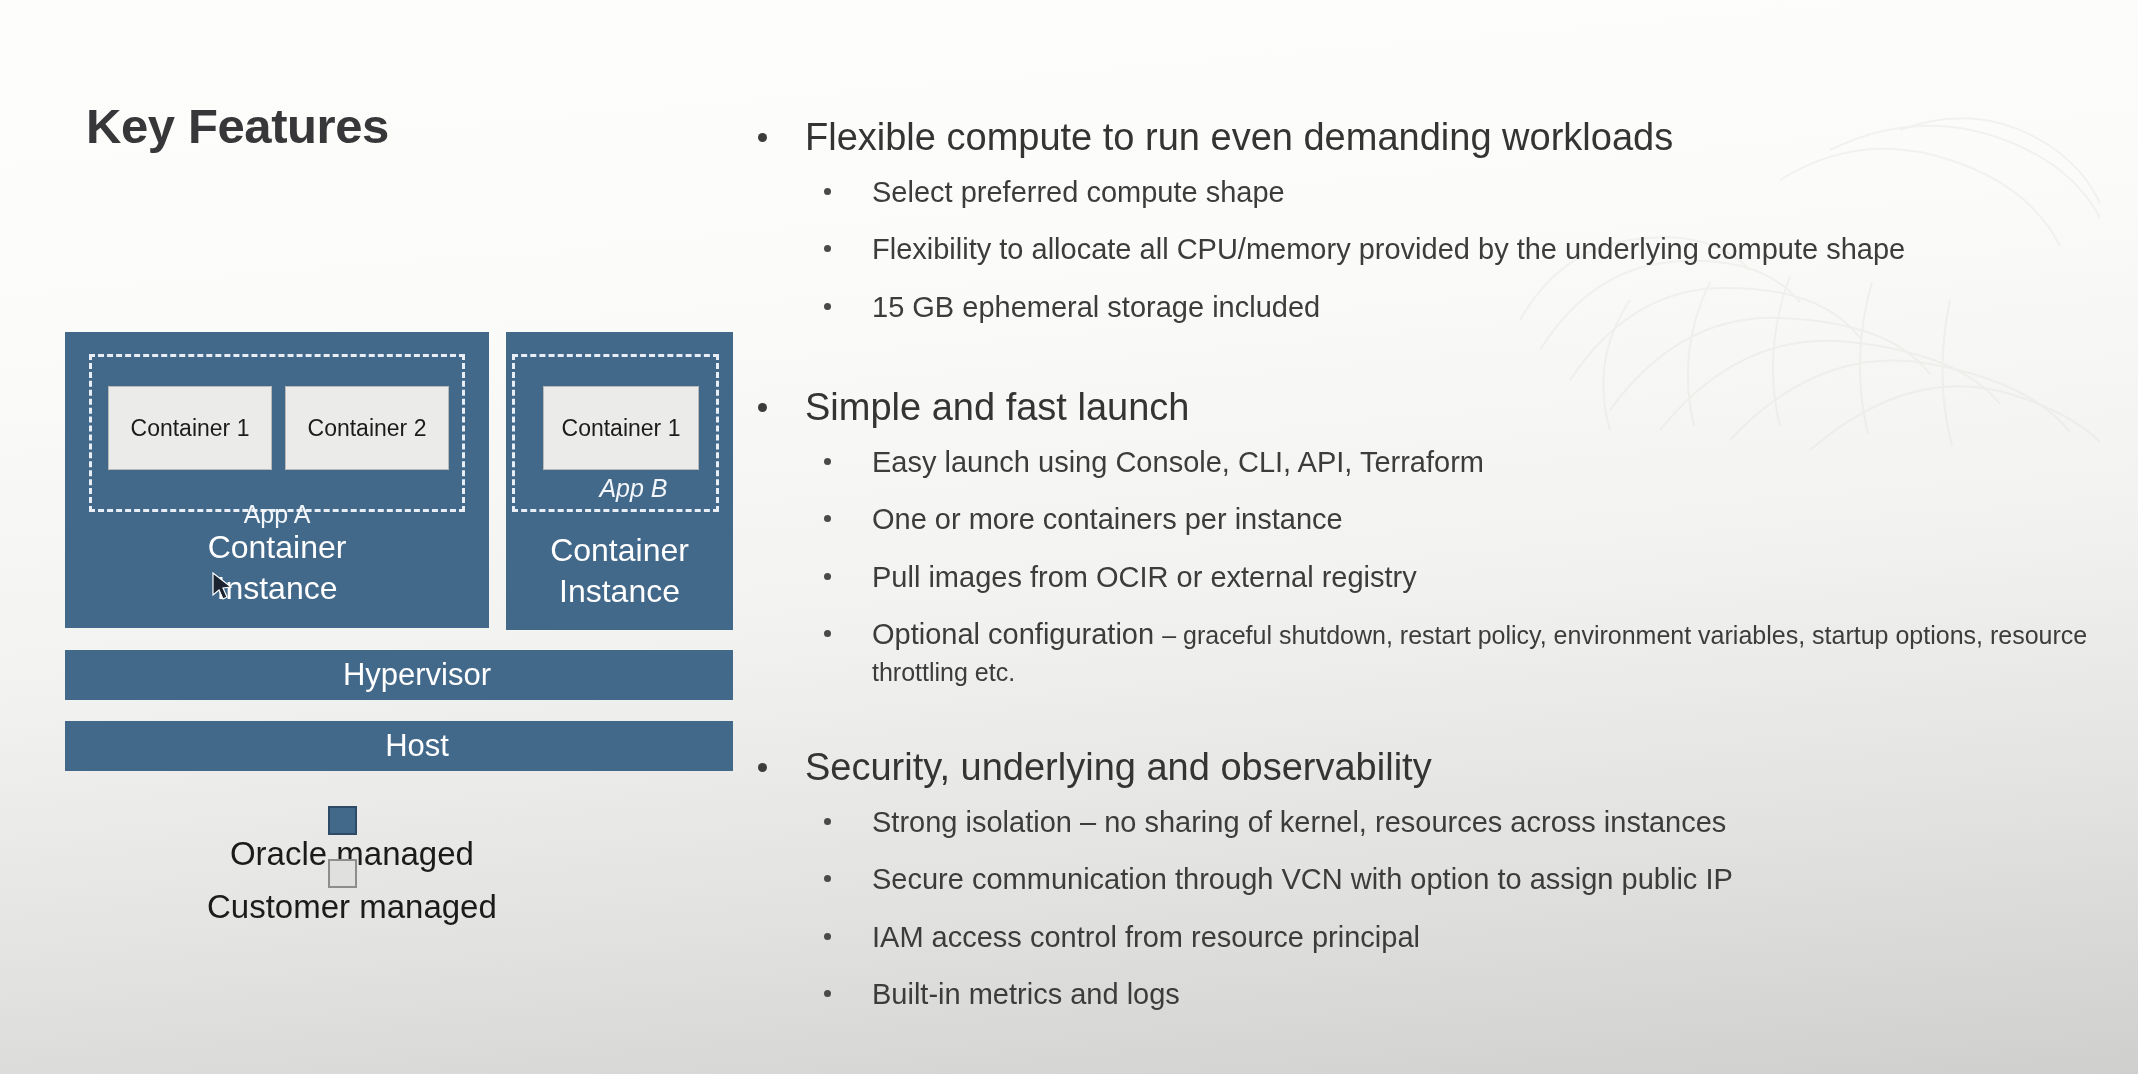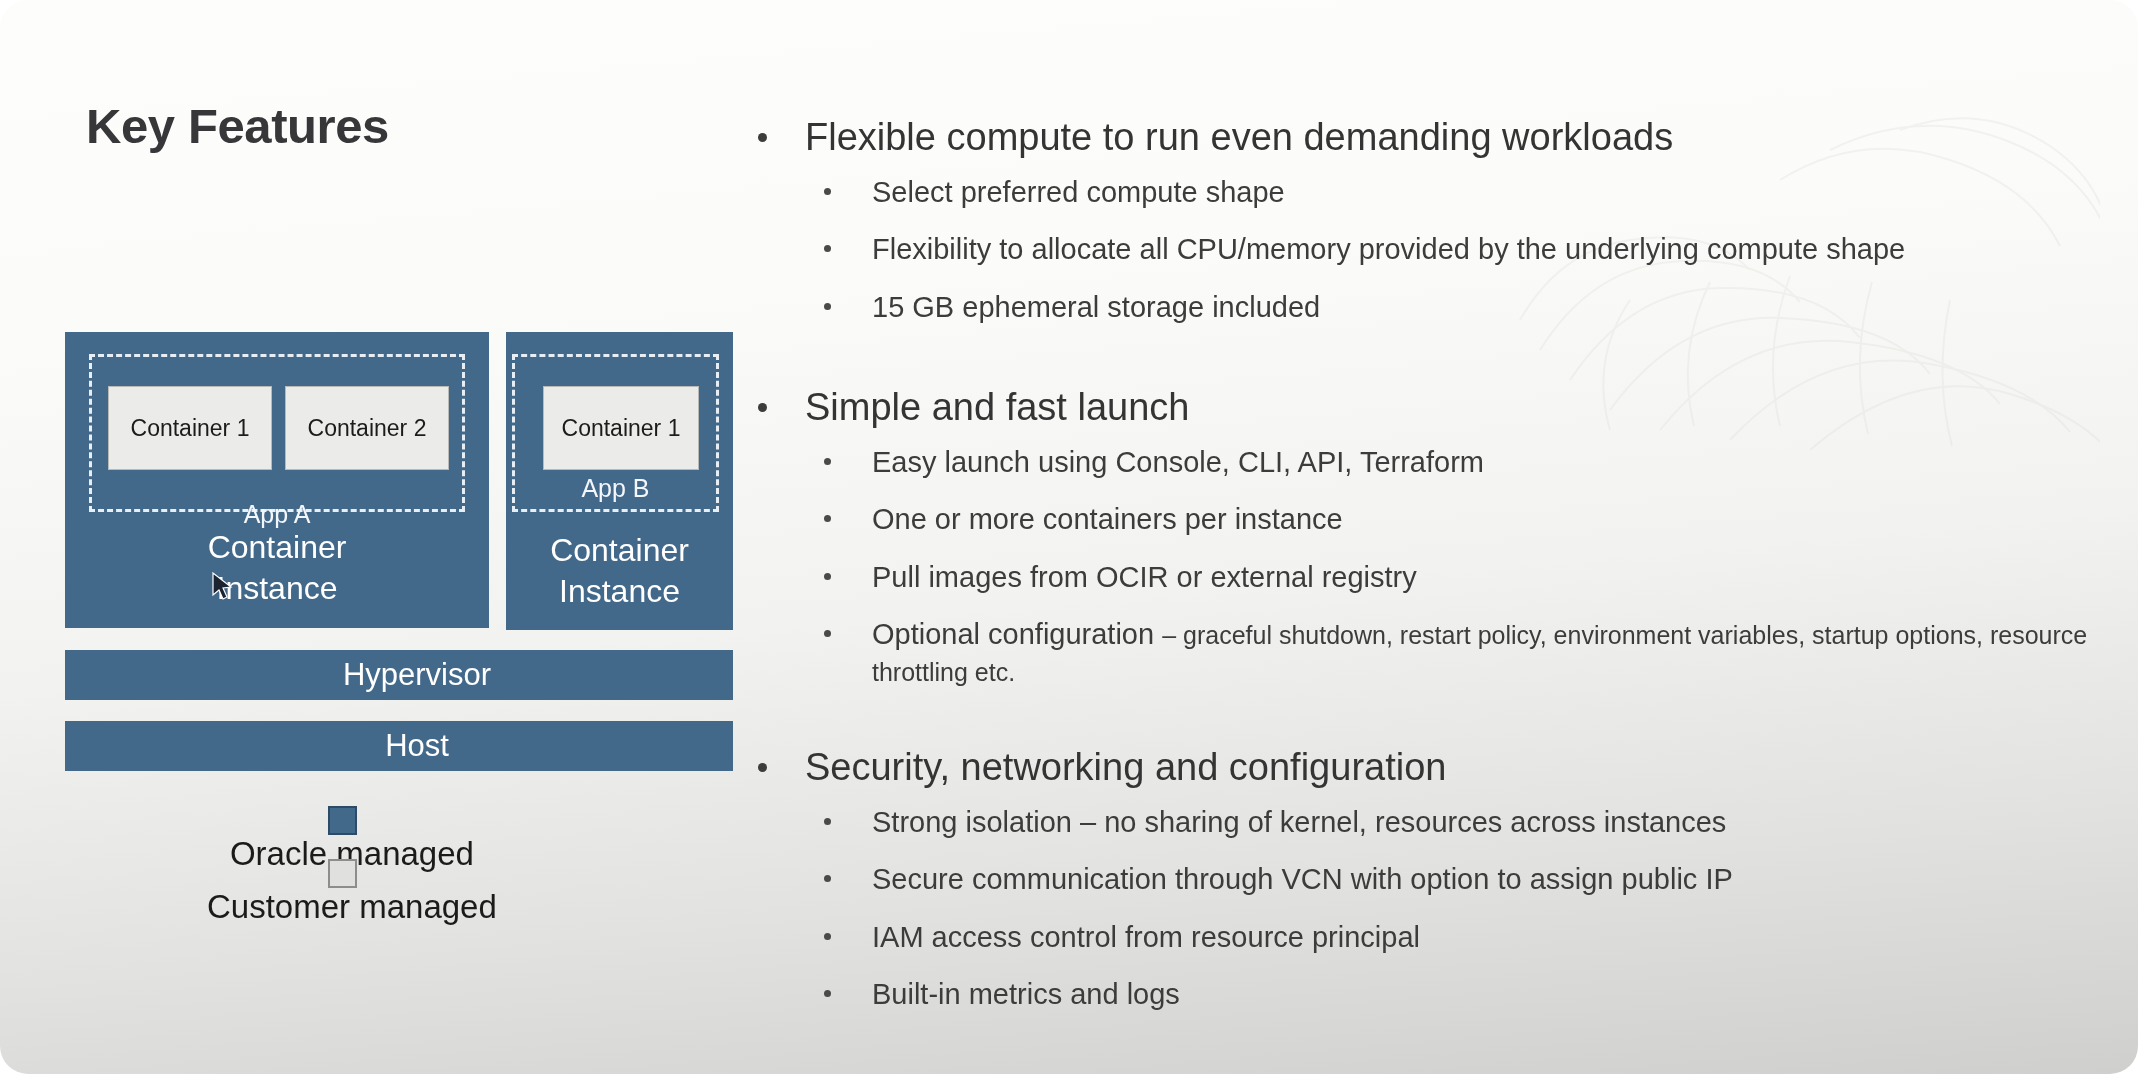--- a/index.html
+++ b/index.html
@@ -13,21 +13,20 @@
     font-family: "Liberation Sans", sans-serif;
     background: #ffffff;
   }
 
   #slide {
     position: relative;
     width: 2138px;
     height: 1074px;
     background: linear-gradient(175deg, #fdfdfb 0%, #fbfbf9 28%, #f2f2f0 55%, #e2e2e0 78%, #cfcfcd 100%);
     overflow: hidden;
-    border-radius: 28px;
   }
 
   
   #watermark {
     position: absolute;
     left: 1480px;
     top: 20px;
     width: 620px;
     height: 440px;
     opacity: 0.5;
@@ -88,21 +87,21 @@
   #ctr-b1 { left: 543px; top: 386px; width: 156px; height: 84px; }
 
   .app-label {
     position: absolute;
     color: #f3f7fb;
     font-size: 25px;
     text-align: center;
     white-space: nowrap;
   }
   #app-a-label { left: 89px;  top: 474px; width: 376px; margin-top: 26px; }
-  #app-b-label { left: 512px; top: 474px; width: 207px; }
+  #app-b-label { left: 530px; top: 474px; width: 207px; font-style: italic; }
 
   .inst-label {
     position: absolute;
     color: #ffffff;
     font-size: 32px;
     line-height: 1.28;
     text-align: center;
   }
   #inst-a-label { left: 65px;  top: 527px; width: 424px; }
   #inst-b-label { left: 506px; top: 530px; width: 227px; }
@@ -327,21 +326,21 @@
         <div class="lvl2">
           <span class="bullet"></span>
           <span>Optional configuration </span><span class="tail">– graceful shutdown, restart policy, environment variables, startup options, resource throttling etc.</span>
         </div>
       </div>
     </div>
 
     <div class="section" id="sec-2">
       <div class="lvl1">
         <span class="bullet"></span>
-        <span>Security, networking and configuration</span>
+        <span>Security, underlying and observability</span>
       </div>
       <div class="sub-list">
         <div class="lvl2">
           <span class="bullet"></span>
           <span>Strong isolation – no sharing of kernel, resources across instances</span><span class="tail"></span>
         </div>
         <div class="lvl2">
           <span class="bullet"></span>
           <span>Secure communication through VCN with option to assign public IP</span><span class="tail"></span>
         </div>

